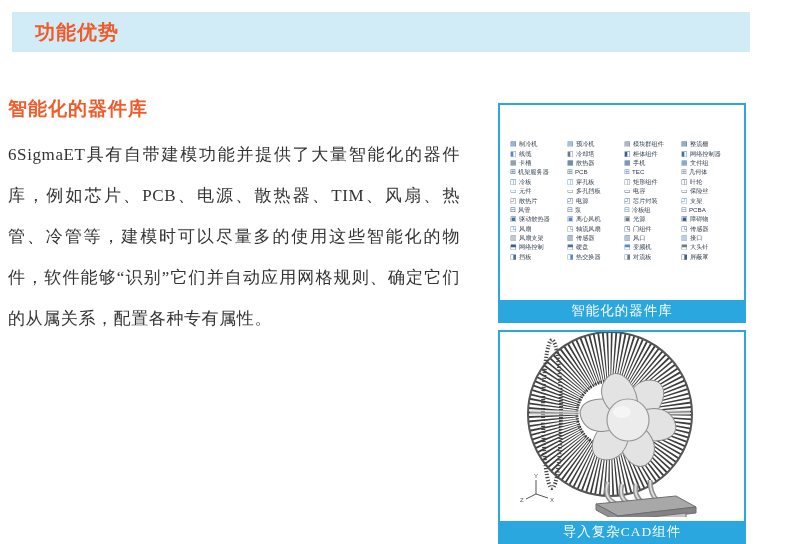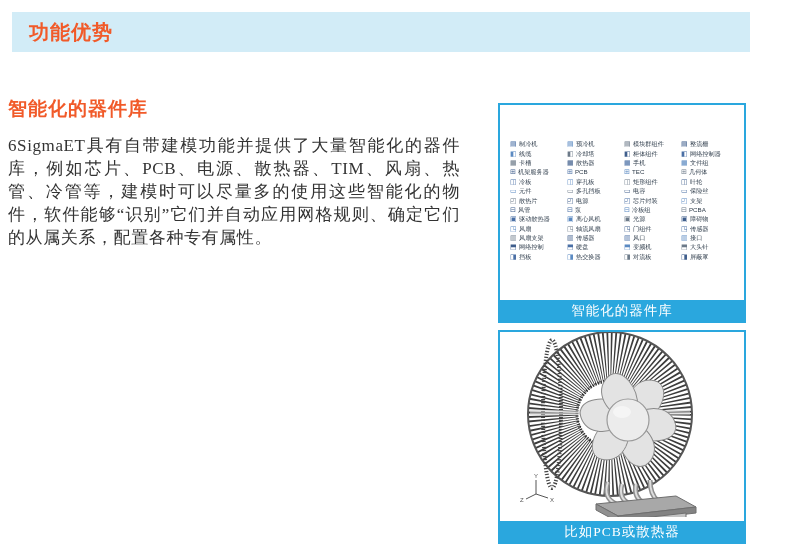--- a/index.html
+++ b/index.html
@@ -6,33 +6,33 @@
   body{
     width:787px;height:544px;position:relative;overflow:hidden;
     font-family:"Liberation Sans","DejaVu Sans",sans-serif;
   }
   
   .banner{
     position:absolute;left:12px;top:12px;width:738px;height:40px;
     background:#d2ecf7;display:flex;align-items:center;
   }
   .banner-title{
-    padding-left:17px;font-size:20px;font-weight:bold;color:#f15a29;
+    padding-left:23px;font-size:20px;font-weight:bold;color:#f15a29;
     letter-spacing:1px;
   }
   
   .left-col{position:absolute;left:8px;top:95px;width:452px;}
   .sec-heading{
     margin:0;font-size:19px;font-weight:bold;color:#f15a29;
     letter-spacing:1px;line-height:27px;
   }
   .sec-heading.second{margin-top:34px;}
   .sec-body{
     margin:12px 0 0 0;font-family:"Liberation Serif","DejaVu Serif",serif;
-    font-size:17px;color:#333333;line-height:23px;
+    font-size:17px;color:#333333;line-height:41px;
     text-align:justify;letter-spacing:0.6px;
   }
   
   .panel{
     position:absolute;left:498px;width:244px;background:#ffffff;
     border:2px solid #2aa7de;display:flex;flex-direction:column;
   }
   .panel-1{top:103px;height:216px;}
   .panel-2{top:330px;height:210px;}
   .panel-body{flex:1 1 auto;position:relative;overflow:hidden;}
@@ -341,14 +341,14 @@
         <line x1="36" y1="162" x2="48" y2="166"></line>
         <line x1="36" y1="162" x2="26" y2="167"></line>
       </g>
       <g font-family="Liberation Sans, sans-serif" font-size="6" fill="#555555" stroke="none">
         <text x="34" y="146">Y</text>
         <text x="20" y="170">Z</text>
         <text x="50" y="170">X</text>
       </g>
     </svg>
   </div>
-  <div class="panel-caption">比如PCB或散热器</div>
+  <div class="panel-caption">导入复杂CAD组件</div>
 </div>
 
 </body></html>

